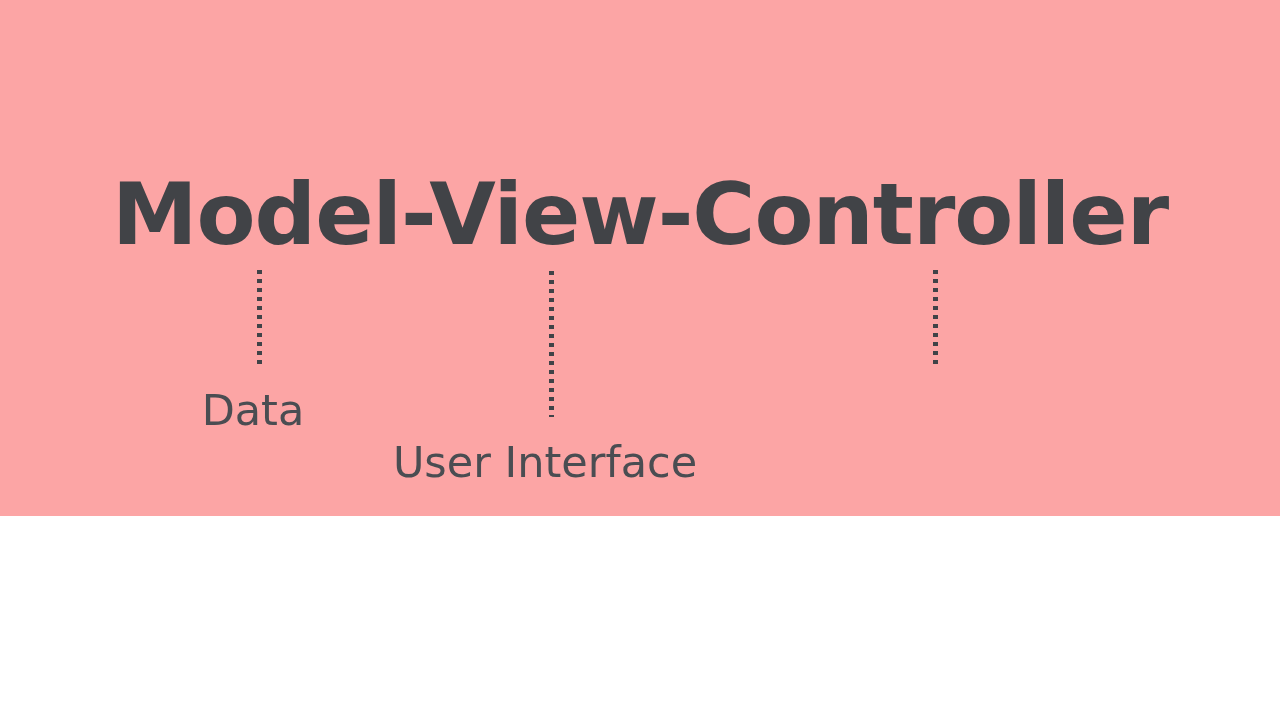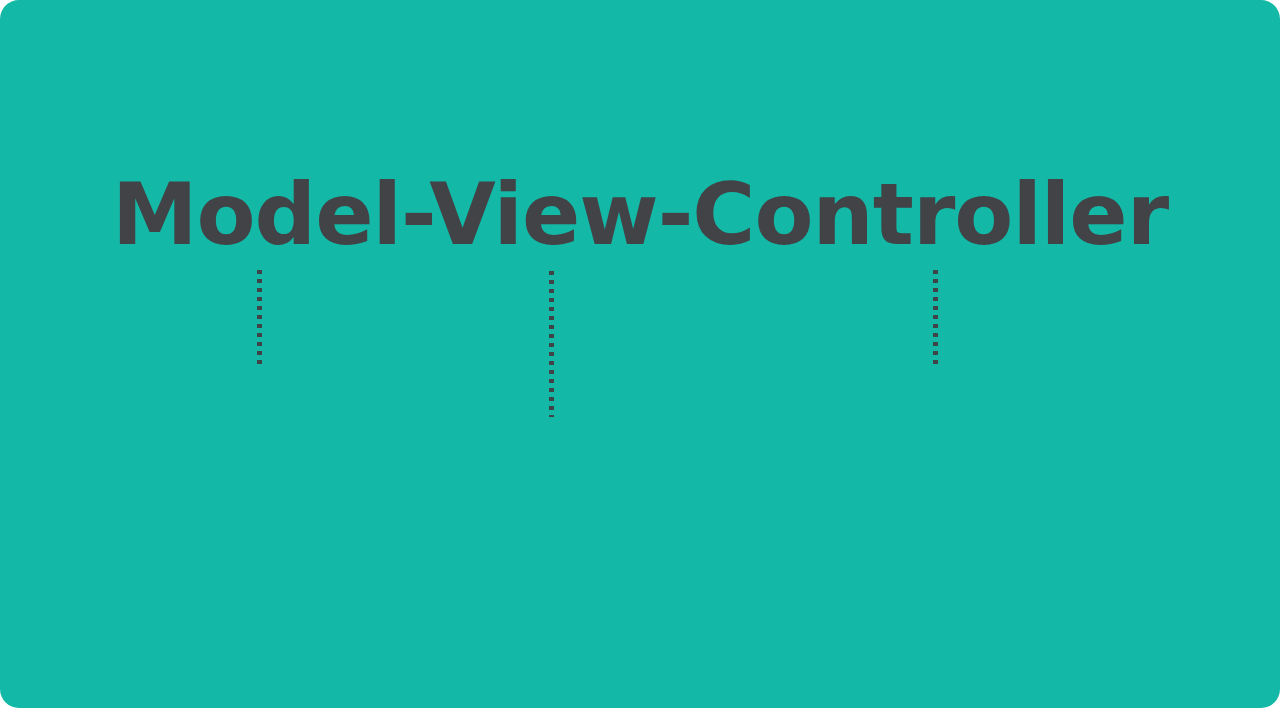--- a/index.html
+++ b/index.html
@@ -10,23 +10,22 @@
     width: 1280px;
     height: 720px;
     background: #ffffff;
     font-family: "DejaVu Sans", sans-serif;
     overflow: hidden;
   }
 
   #slide {
     position: relative;
     width: 1280px;
-    height: 708px;
-    background: #14b8a6;
-    border-radius: 19px;
+    height: 516px;
+    background: #fca5a5;
   }
 
   
   #title {
     position: absolute;
     left: 0;
     top: 166px;
     width: 1280px;
     text-align: center;
     font-family: "DejaVu Sans", sans-serif;
@@ -104,16 +103,18 @@
 <div id="slide">
 
   <div id="title">Model-View-Controller</div>
 
   <div id="connector-model" class="connector"></div>
 
   <div id="connector-view" class="connector"></div>
 
   <div id="connector-controller" class="connector"></div>
 
+  <div id="label-data" class="label">Data</div>
 
+  <div id="label-user-interface" class="label">User Interface</div>
 
 
 </div>
 
 </body></html>

